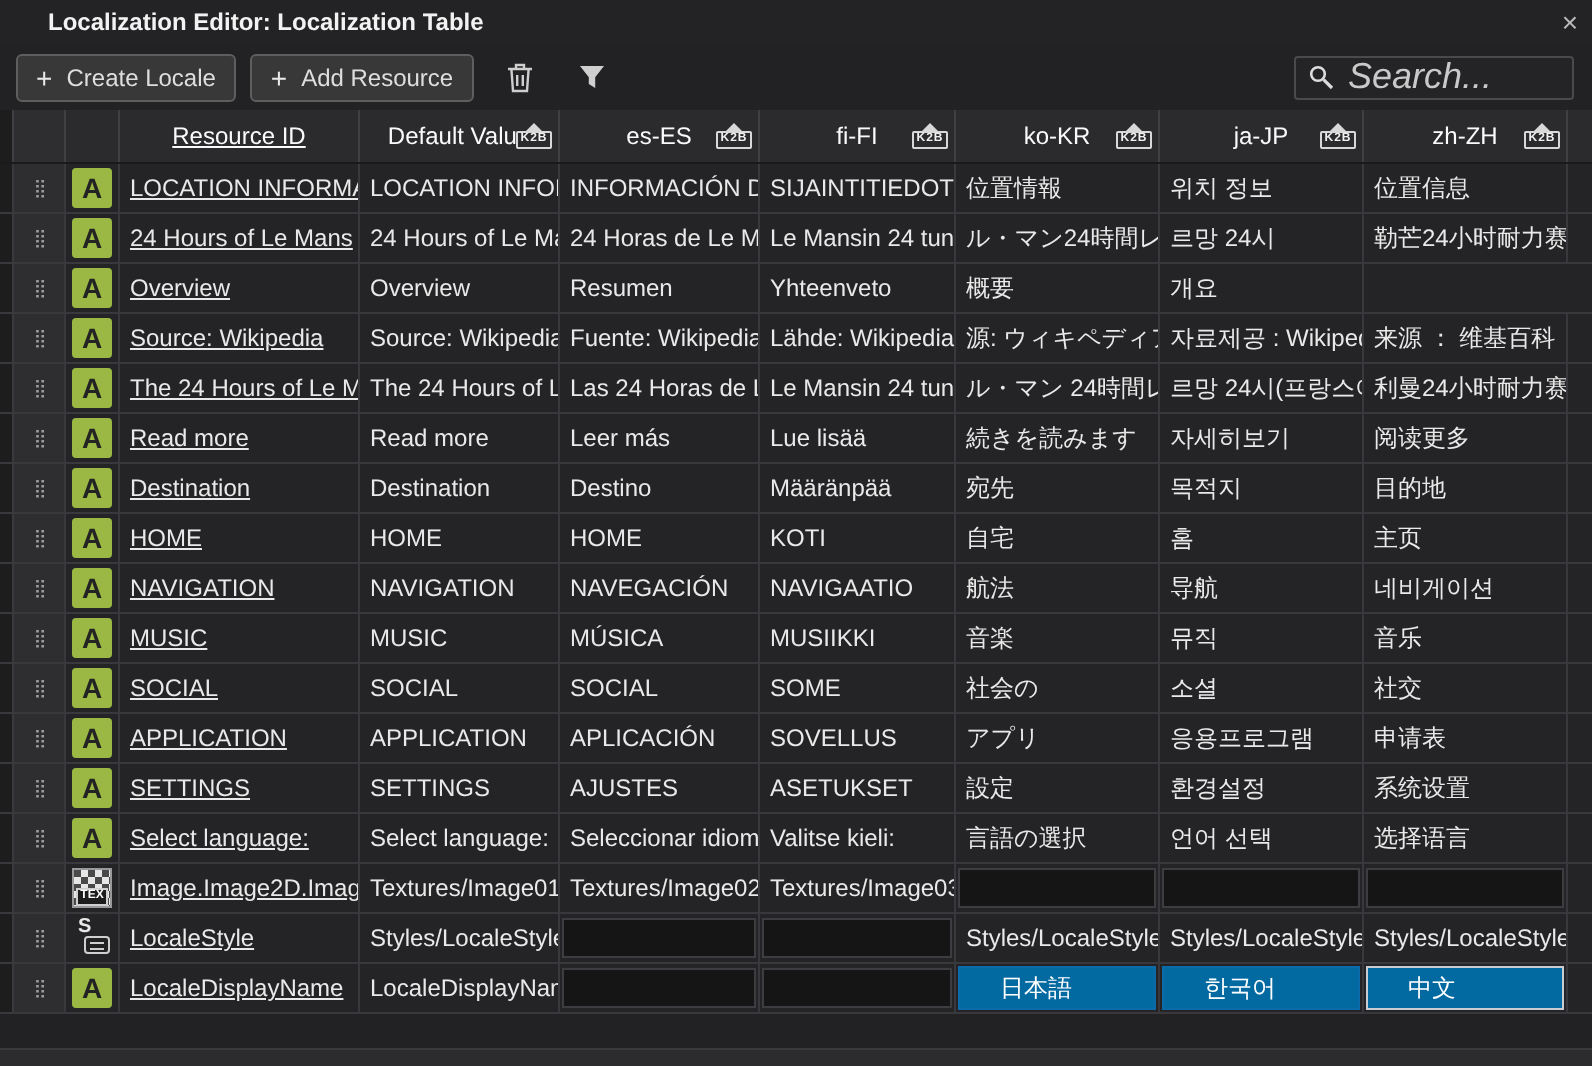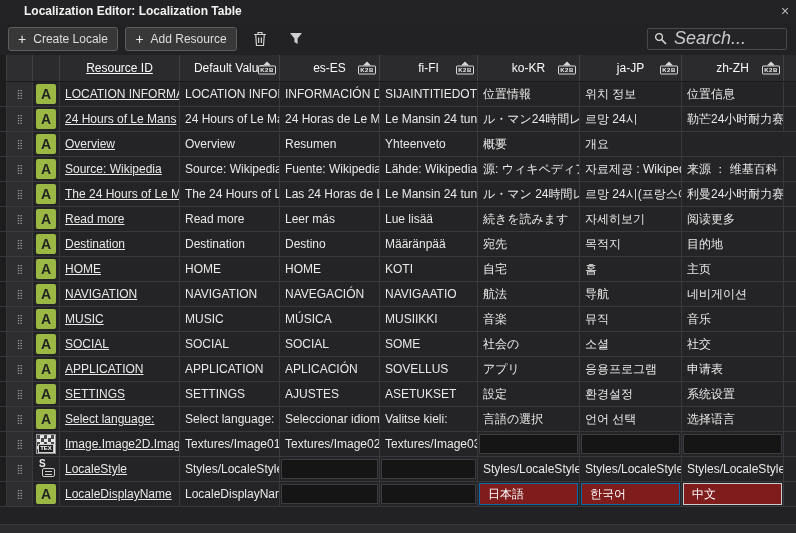--- a/index.html
+++ b/index.html
@@ -69,22 +69,22 @@
     background:repeating-linear-gradient(#cfcfcf 0 1px, transparent 1px 3px);}
   
   .kzb{position:absolute; right:3px; top:50%; transform:translateY(-50%); display:flex;
     flex-direction:column; align-items:center; width:18px;}
   .kzb-arrow{width:0; height:0; border-left:4px solid transparent;
     border-right:4px solid transparent; border-bottom:4px solid #d8d8d8;}
   .kzb-box{font-size:6px; line-height:7px; font-weight:bold; color:#f0f0f0; background:#2b2b2e;
     border:1px solid #d8d8d8; border-radius:1px; padding:0 1px; letter-spacing:0.5px;}
   
   .cell.sel{padding:1px;}
-  .selbox{flex:1; height:100%; background:#7f1d1d; border:1px solid #0d6aa8;
-    box-sizing:border-box; display:flex; align-items:center; padding-left:8px; color:#fff;
+  .selbox{flex:1; height:100%; background:#0369a1; border:1px solid #0d6aa8;
+    box-sizing:border-box; display:flex; align-items:center; padding-left:20px; color:#fff;
     overflow:hidden; white-space:nowrap;}
   .cell.focus .selbox{border-color:#c9cdd1;}
   .cell.empty{padding:2px 1px;}
   .well{flex:1; height:100%; background:#151515; border:1px solid #3d3d41;
     box-sizing:border-box;}
   
   .hscroll{position:absolute; left:0; right:0; bottom:0; height:8px; background:#2c2c2e;
     border-top:1px solid #3a3a3e;}
 </style>
 </head>

